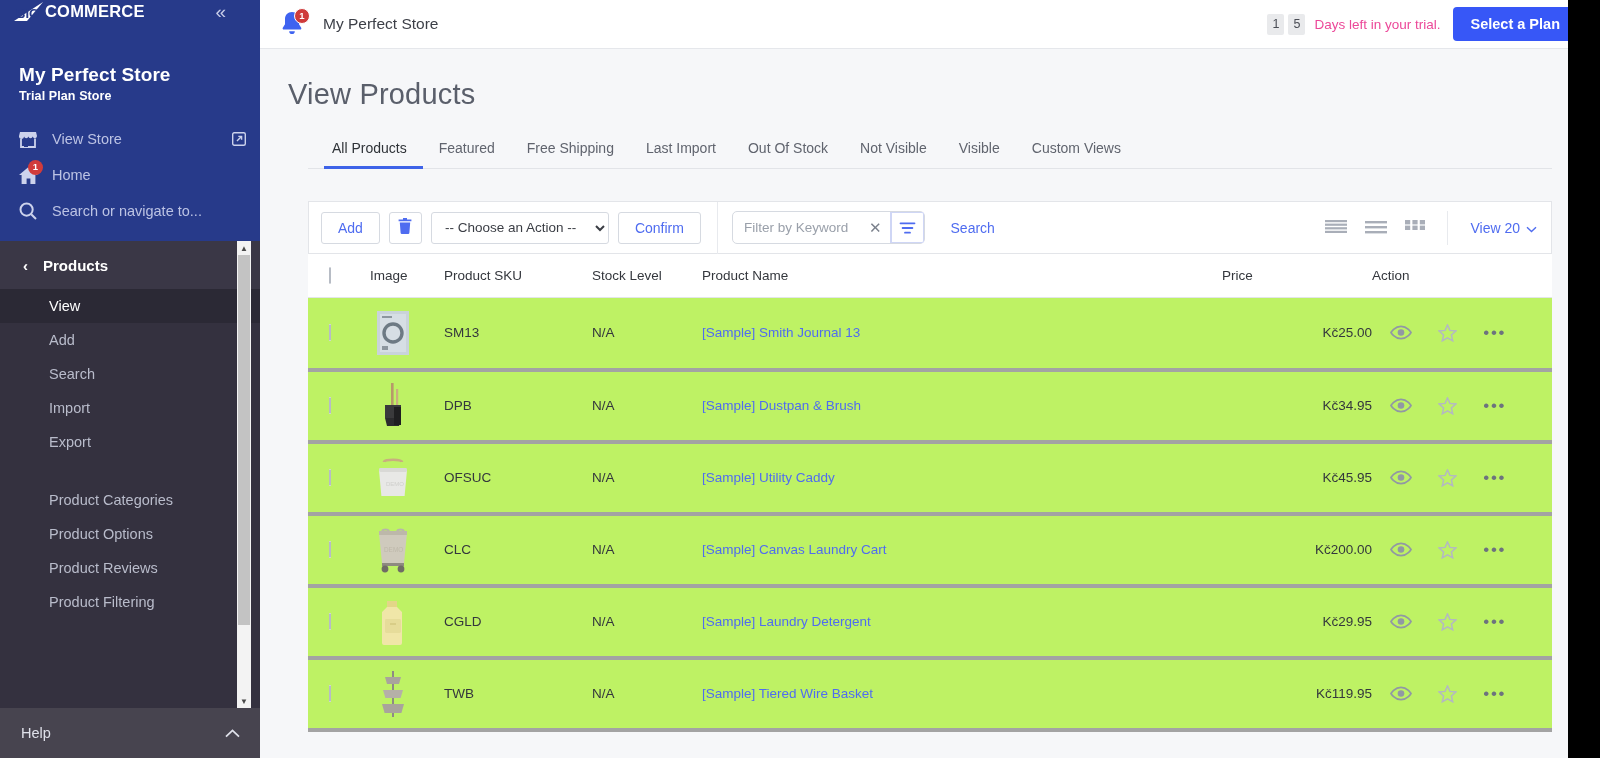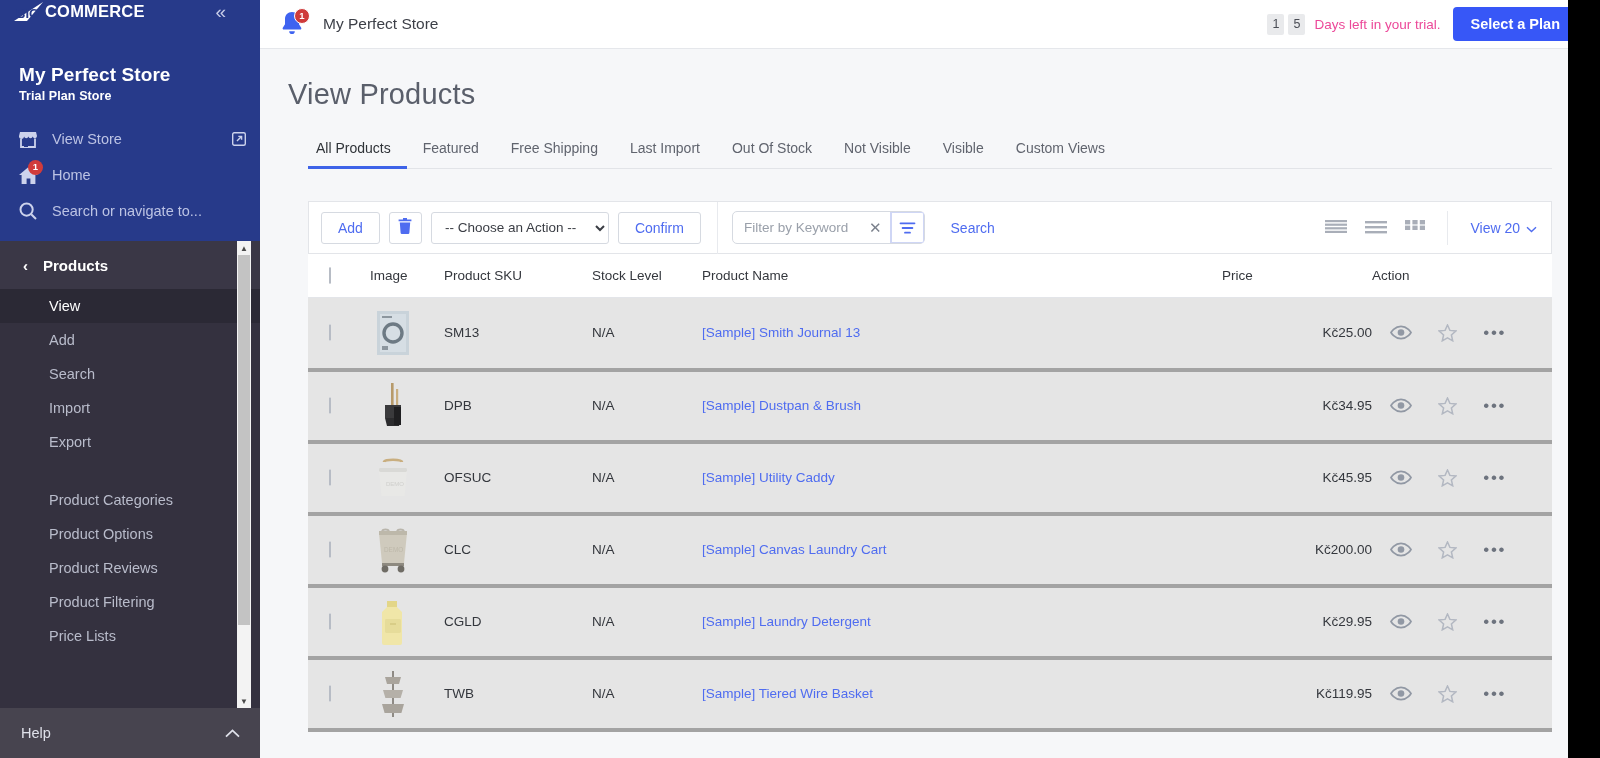--- a/index.html
+++ b/index.html
@@ -149,21 +149,21 @@
 
   .tabs {
     margin: 29px 48px 0 48px; border-bottom: 1px solid #e2e4e8;
     display: flex; align-items: flex-end; gap: 0;
   }
   .tab {
     font-size: 14px; color: #60646e; padding: 0 16px 12px 16px;
     cursor: pointer; position: relative; white-space: nowrap;
   }
   .tab:first-child { padding-left: 8px; }
-  .tab.active { color: #2f3338; }
+  .tab.active { color: #2f3338; margin-left: 16px; }
   .tab.active::after {
     content: ""; position: absolute; left: 0; right: 0; bottom: -1px;
     height: 3px; background: #3e63e8;
   }
 
   
   .panel { margin: 32px 48px 0 48px; }
   .toolbar {
     background: #ffffff; border: 1px solid #e3e5e9; border-bottom: none;
     display: flex; align-items: center; height: 52px; padding: 0 14px 0 12px;
@@ -214,21 +214,21 @@
   .toolbar-right { margin-left: auto; display: flex; align-items: center; }
   .viewmodes { display: flex; align-items: center; gap: 18px; padding-right: 22px; }
   .vm { cursor: pointer; display:flex; align-items:center; }
   .toolbar-sep { width:1px; height: 34px; background:#e8eaee; }
   .view-count {
     color: #4f6cf0; font-size: 14px; margin-left: 22px; cursor: pointer;
     display: flex; align-items: center; gap: 6px;
   }
 
   
-  table.products { width: 100%; border-collapse: collapse; background: #e5e5e5; }
+  table.products { width: 100%; border-collapse: collapse; background: #bef264; }
   table.products thead th {
     font-size: 13.5px; color: #34373d; font-weight: 400; text-align: left;
     padding: 14px 0 14px 0; border-top: 1px solid #e3e5e9;
     border-bottom: 1px solid #e3e5e9; background: #fff; white-space: nowrap;
   }
   table.products tbody td {
     border-bottom: 4px solid #a3a3a3; padding: 0; vertical-align: middle;
     height: 72px; font-size: 13.5px; color: #34373d;
   }
   table.products tr td:first-child, table.products thead th:first-child { width: 62px; }
@@ -372,23 +372,20 @@
         <span>Product Categories</span>
       </div>
       <div class="sb-item">
         <span>Product Options</span>
       </div>
       <div class="sb-item">
         <span>Product Reviews</span>
       </div>
       <div class="sb-item">
         <span>Product Filtering</span>
-      </div>
-      <div class="sb-item">
-        <span>Price Lists</span>
       </div>
 
       <div class="sb-scroll">
         <div class="arrow">▲</div>
         <div class="track">
           <div class="thumb"></div>
         </div>
         <div class="arrow" style="position:absolute;bottom:0;left:0;right:0;">▼</div>
       </div>
     </div>

